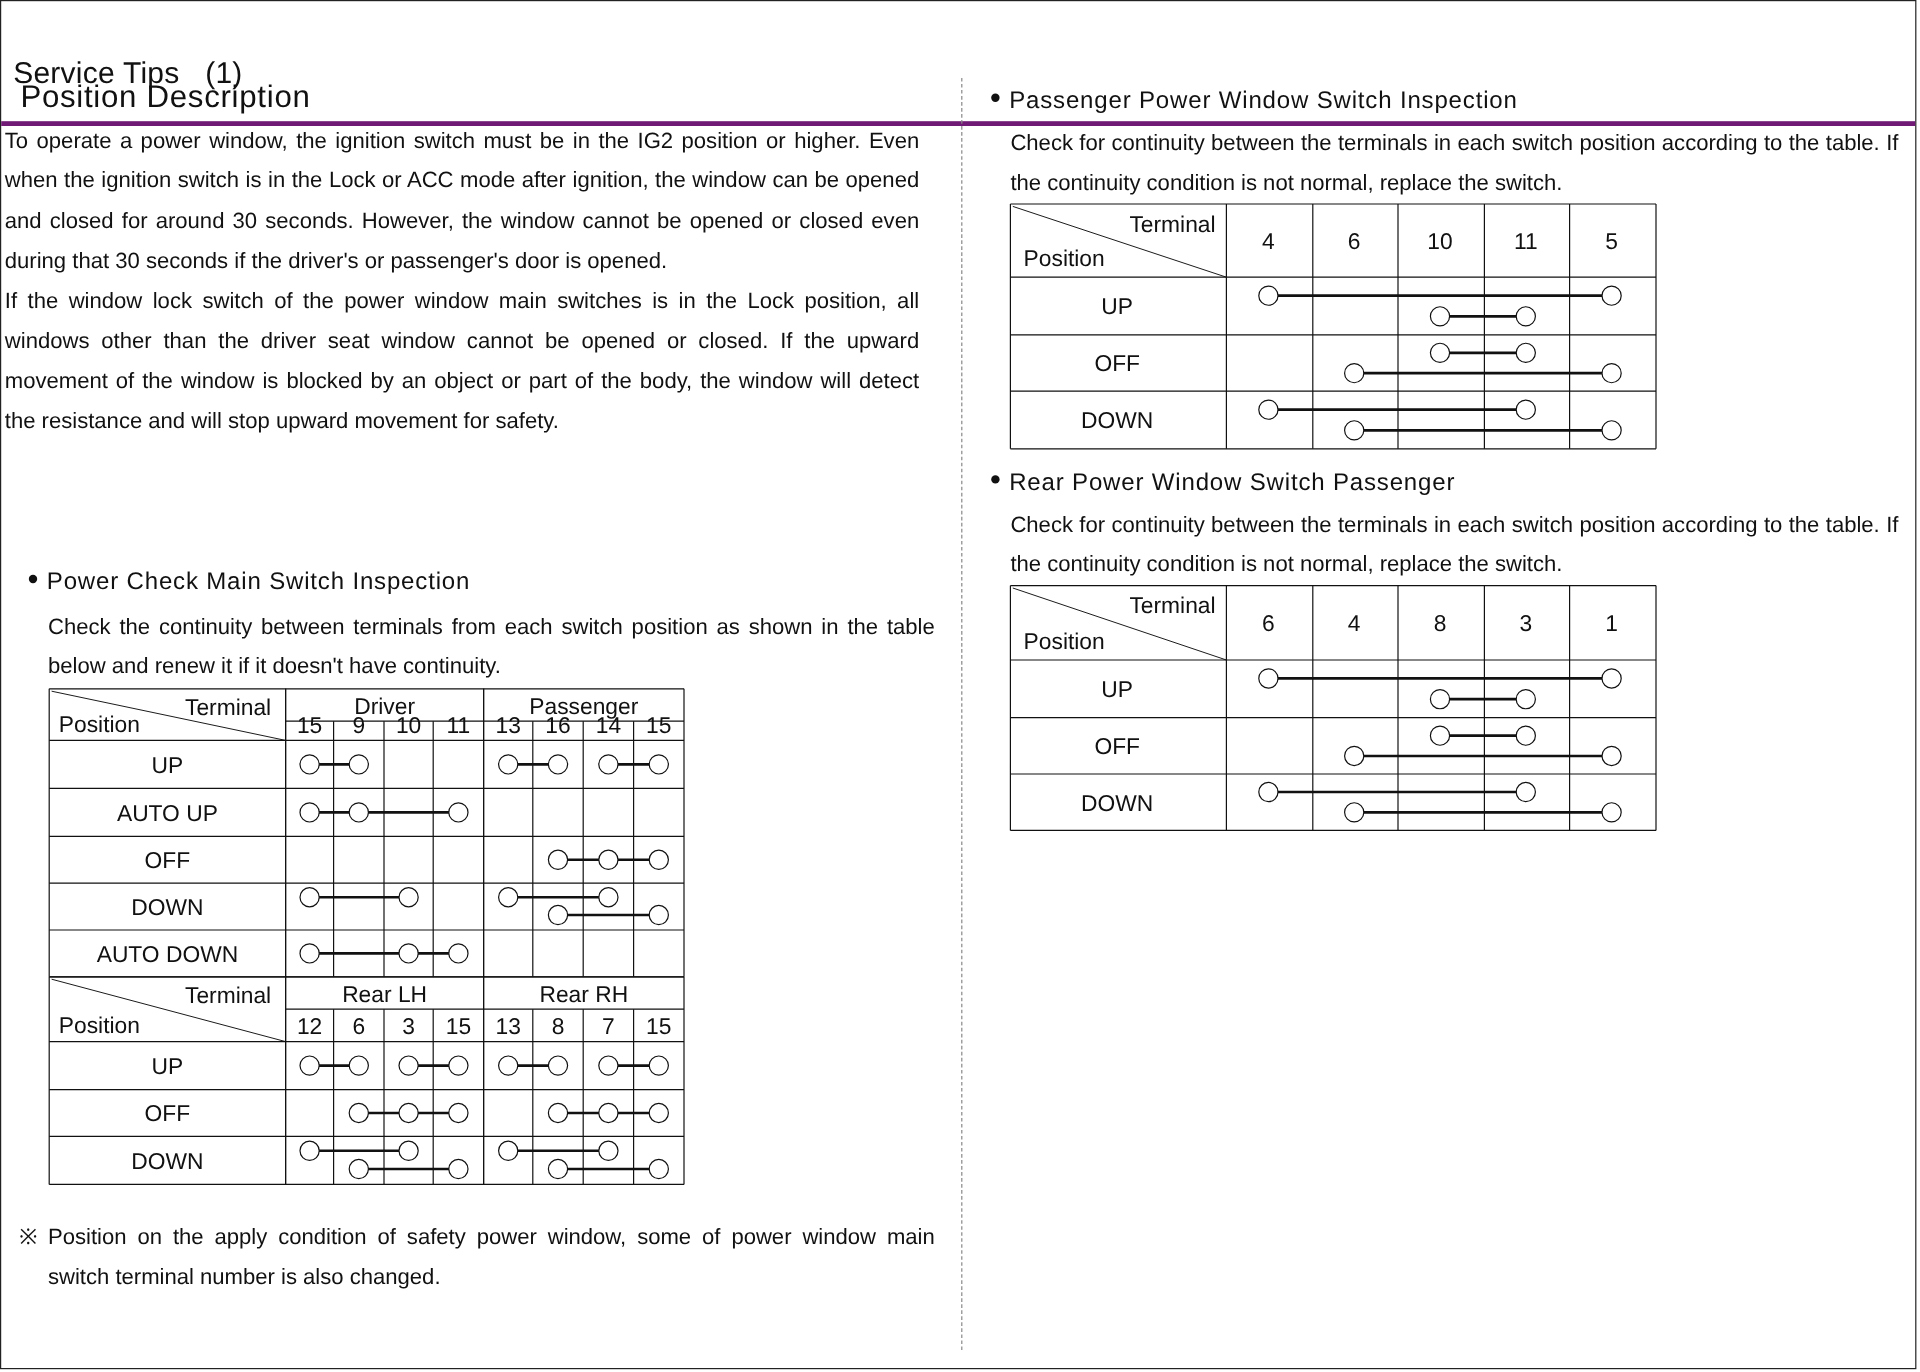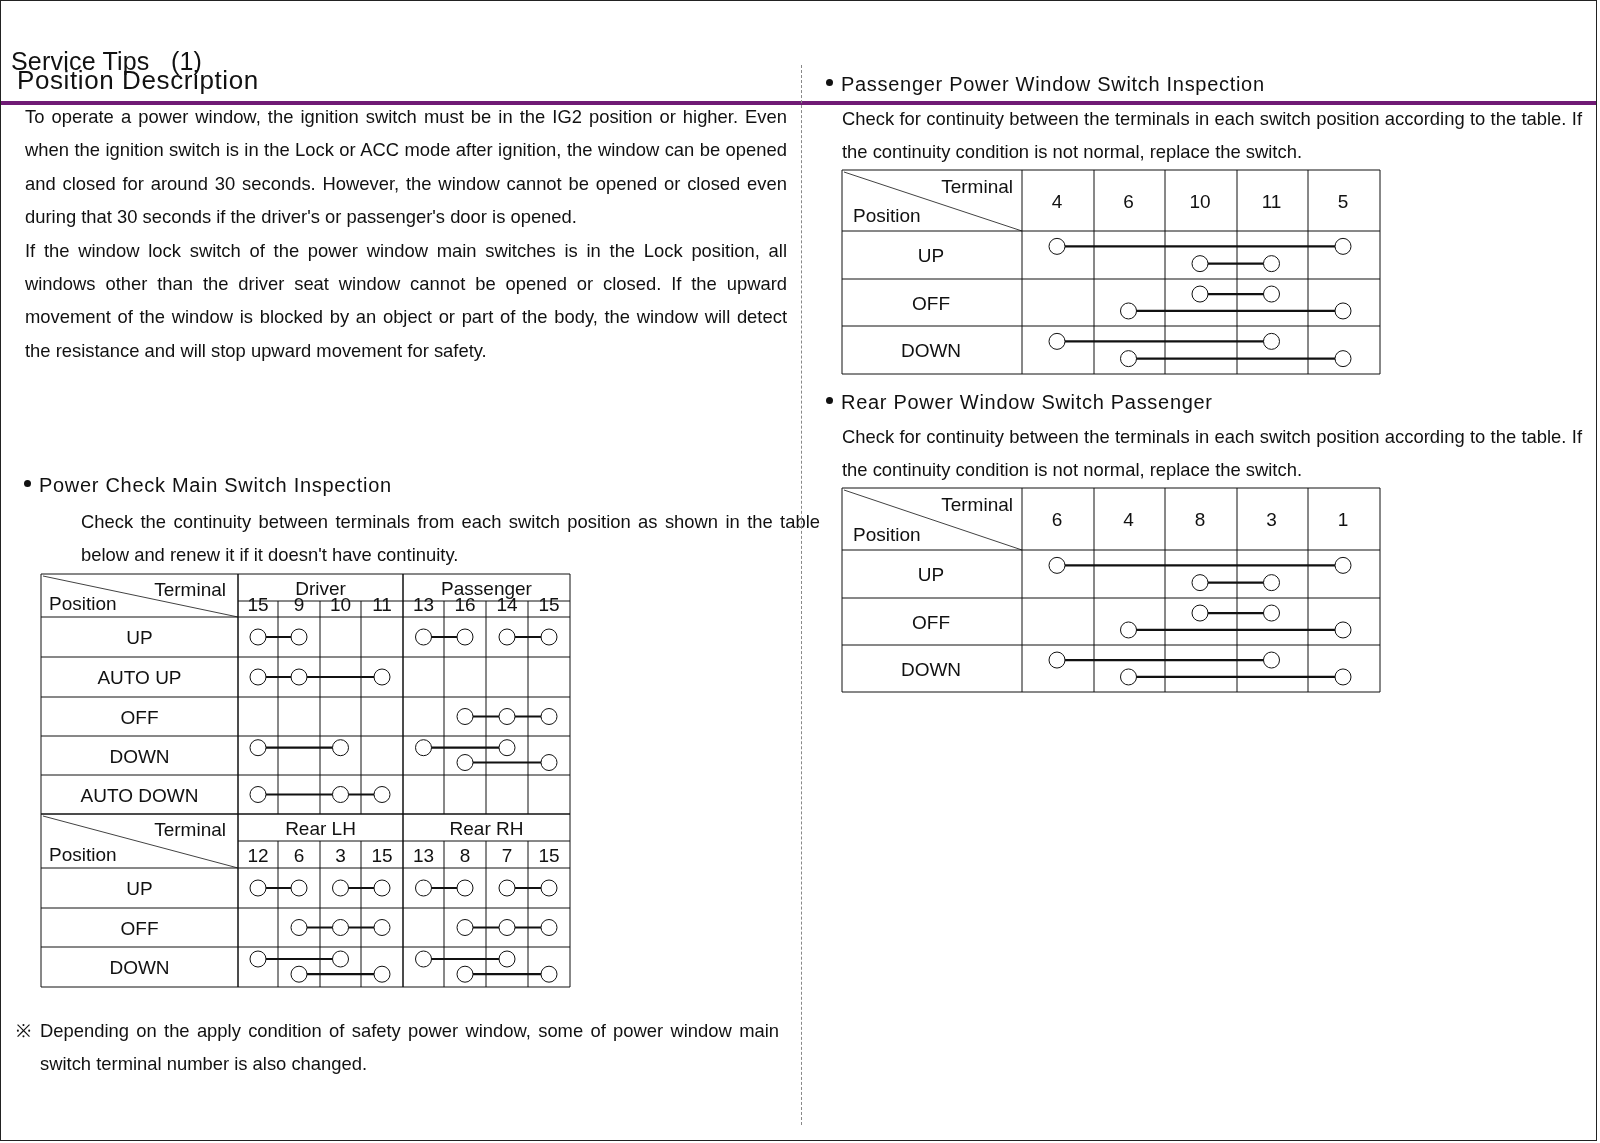--- a/index.html
+++ b/index.html
@@ -25,29 +25,29 @@
 </head>
 <body>
 
 <div class="page">
   <div class="title-bar">
     <span class="title-text" style="white-space:pre">Service Tips   (1)</span>
   </div>
 
   <div class="h1">Position Description</div>
 
-  <div class="para" style="left:24px; top:99px; width:762px;">
+  <div class="para" style="left:3px; top:99px; width:762px;">
     <p>To operate a power window, the ignition switch must be in the IG2 position or higher. Even when the ignition switch is in the Lock or ACC mode after ignition, the window can be opened and closed for around 30 seconds. However, the window cannot be opened or closed even during that 30 seconds if the driver's or passenger's door is opened.</p>
     <p>If the window lock switch of the power window main switches is in the Lock position, all windows other than the driver seat window cannot be opened or closed. If the upward movement of the window is blocked by an object or part of the body, the window will detect the resistance and will stop upward movement for safety.</p>
   </div>
 
   <div class="bullet-head" style="left:23px; top:473px;">
     <span class="dot"></span><span>Power Check Main Switch Inspection</span>
   </div>
-  <div class="para" style="left:39px; top:504px; width:739px;margin-left:41px;">Check the continuity between terminals from each switch position as shown in the table below and renew it if it doesn't have continuity.</div>
+  <div class="para" style="left:39px; top:504px; width:739px;">Check the continuity between terminals from each switch position as shown in the table below and renew it if it doesn't have continuity.</div>
 
   <svg id="main-table" style="position:absolute; left:0; top:0;" width="800" height="1010">
       <line x1="40" y1="573" x2="569" y2="573" stroke="#111" stroke-width="1"></line>
       <line x1="237" y1="600" x2="569" y2="600" stroke="#111" stroke-width="1"></line>
       <line x1="40" y1="616" x2="569" y2="616" stroke="#111" stroke-width="1"></line>
       <line x1="42" y1="575" x2="237" y2="616" stroke="#111" stroke-width="0.8"></line>
       <text x="225" y="595" font-size="19" text-anchor="end">Terminal</text>
       <text x="48" y="609" font-size="19" text-anchor="start">Position</text>
       <text x="319.5" y="594" font-size="19" text-anchor="middle">Driver</text>
       <text x="485.5" y="594" font-size="19" text-anchor="middle">Passenger</text>
@@ -173,21 +173,21 @@
       <circle cx="422.5" cy="958" r="8" fill="#fff" stroke="#111" stroke-width="1"></circle>
       <circle cx="506" cy="958" r="8" fill="#fff" stroke="#111" stroke-width="1"></circle>
       <line x1="464" y1="973.2" x2="548" y2="973.2" stroke="#111" stroke-width="2.2"></line>
       <circle cx="464" cy="973.2" r="8" fill="#fff" stroke="#111" stroke-width="1"></circle>
       <circle cx="548" cy="973.2" r="8" fill="#fff" stroke="#111" stroke-width="1"></circle>
       <line x1="40" y1="813" x2="40" y2="986" stroke="#111" stroke-width="1"></line>
       <line x1="237" y1="813" x2="237" y2="986" stroke="#111" stroke-width="1"></line>
     </svg>
 
   <div class="note-mark">※</div>
-  <div class="para" style="left:39px; top:1013px; width:739px;">Depending on the apply condition of safety power window, some of power window main switch terminal number is also changed.</div>
+  <div class="para" style="left:39px; top:1013px; width:739px;">Position on the apply condition of safety power window, some of power window main switch terminal number is also changed.</div>
 
   <div class="divider"></div>
 
   <div class="bullet-head" style="left:825px; top:72px;">
     <span class="dot"></span><span>Passenger Power Window Switch Inspection</span>
   </div>
   <div class="para" style="left:841px; top:101px; width:740px;">Check for continuity between the terminals in each switch position according to the table. If the continuity condition is not normal, replace the switch.</div>
   <svg id="pass-table" style="position:absolute; left:0; top:0;" width="1600" height="400">
       <line x1="841" y1="169" x2="1379" y2="169" stroke="#111" stroke-width="1"></line>
       <line x1="841" y1="230" x2="1379" y2="230" stroke="#111" stroke-width="1"></line>

